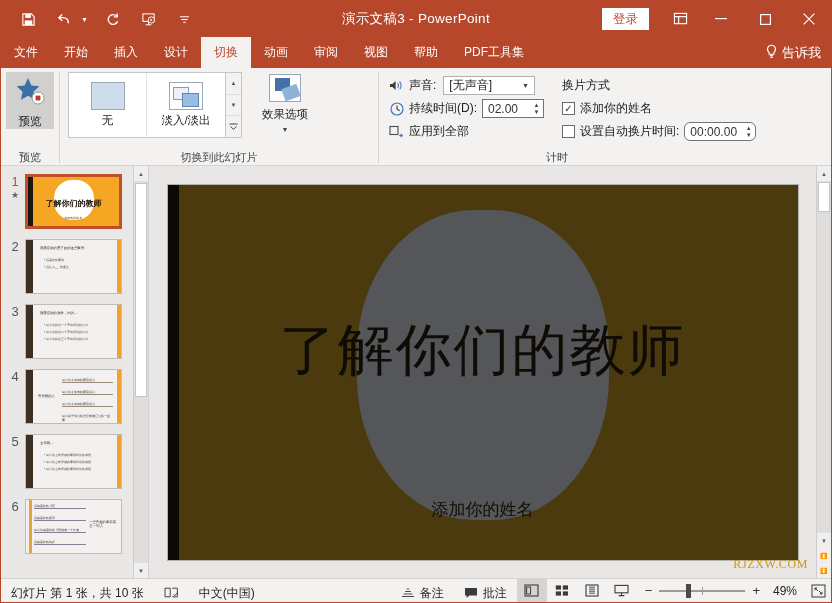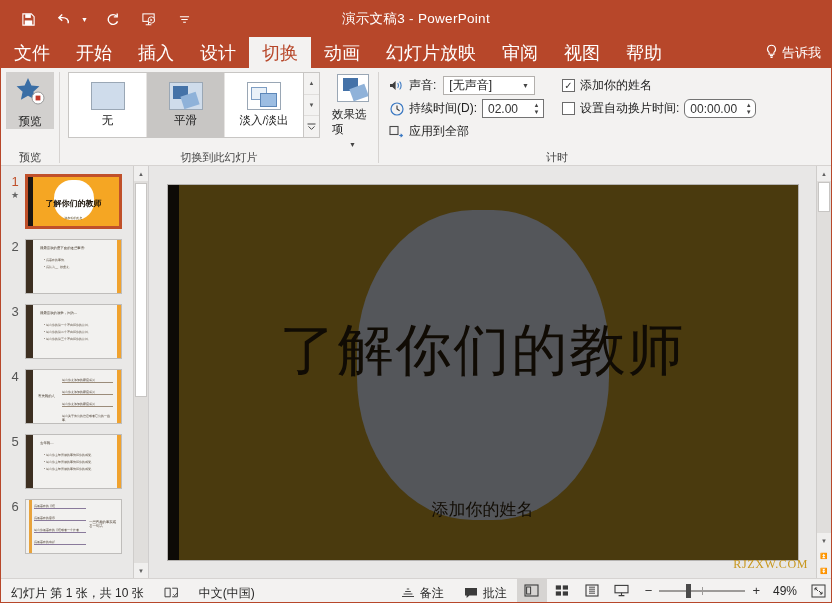--- a/index.html
+++ b/index.html
@@ -50,21 +50,21 @@
     font-size: 13px; color: #fff;
   }
 
   
   .tabbar {
     height: 31px; background: #b7472a; display: flex; align-items: stretch;
     flex: 0 0 31px; position: relative;
   }
   .tab {
     padding: 0 13px; display: flex; align-items: center;
-    font-size: 18px; color: #fff; white-space: nowrap;
+    font-size: 12px; color: #fff; white-space: nowrap;
   }
   .tab.active { background: #f3f2f1; color: #b7472a; }
   .tab-right { margin-left: auto; display: flex; align-items: stretch; }
   .tellme { display: flex; align-items: center; gap: 4px; padding: 0 10px; font-size: 13px; color: #fff; }
   .share { display: flex; align-items: center; gap: 4px; padding: 0 14px 0 8px; font-size: 13px; color: #fff; }
 
   
   .ribbon {
     flex: 0 0 98px; background: #f3f2f1; display: flex;
     border-bottom: 1px solid #d6d3d1; position: relative;
@@ -282,33 +282,57 @@
       </div>
       <div class="qat-btn">
         <svg width="11" height="11" viewBox="0 0 12 12">
             <path d="M1 3h10M2.5 6h7M4.5 9h3" stroke="#fff" stroke-width="1.1"></path>
           </svg>
       </div>
     </div>
 
     <div class="title-text">演示文稿3  -  PowerPoint</div>
 
+    <div class="title-right">
+      <div class="signin-btn">登录</div>
+      <div class="ribbon-display">
+        <svg width="15" height="14" viewBox="0 0 16 15">
+            <rect x="1.5" y="1.5" width="13" height="11" fill="none" stroke="#fff" stroke-width="1.2"></rect>
+            <path d="M1.5 5h13M6 5v7.5" stroke="#fff" stroke-width="1.2"></path>
+          </svg>
+      </div>
+      <div class="win-btn">
+        <svg width="12" height="2" viewBox="0 0 12 2">
+            <rect width="12" height="1.2" fill="#fff"></rect>
+          </svg>
+      </div>
+      <div class="win-btn">
+        <svg width="11" height="11" viewBox="0 0 11 11">
+            <rect x="0.6" y="0.6" width="9.8" height="9.8" fill="none" stroke="#fff" stroke-width="1.2"></rect>
+          </svg>
+      </div>
+      <div class="win-btn close">
+        <svg width="12" height="12" viewBox="0 0 12 12">
+            <path d="M0.6 0.6l10.8 10.8M11.4 0.6L0.6 11.4" stroke="#fff" stroke-width="1.2"></path>
+          </svg>
+      </div>
+    </div>
   </div>
 
   <div class="tabbar">
     <div class="tab">文件</div>
     <div class="tab">开始</div>
     <div class="tab">插入</div>
     <div class="tab">设计</div>
     <div class="tab active">切换</div>
     <div class="tab">动画</div>
-    <div class="tab">幻灯片放映</div>
     <div class="tab">审阅</div>
     <div class="tab">视图</div>
     <div class="tab">帮助</div>
+    <div class="tab">PDF工具集</div>
     <div class="tab-right">
       <div class="tellme">
         <span>
           <svg width="13" height="15" viewBox="0 0 13 15">
               <path d="M6.5 1.2a4 4 0 0 0-2.4 7.2v1.8h4.8V8.4A4 4 0 0 0 6.5 1.2z" fill="none" stroke="#fff" stroke-width="1.1"></path>
               <path d="M4.9 11.6h3.2M5.5 13.4h2.1" stroke="#fff" stroke-width="1.1"></path>
             </svg>
         </span>
         <span>告诉我</span>
       </div>
@@ -334,27 +358,20 @@
     </div>
 
     <div class="vsep"></div>
 
     <div class="rgroup" style="width:318px">
       <div class="rgroup-body" style="padding-left:8px; align-items:flex-start">
         <div class="gallery">
           <div class="gitem">
             <span class="g-thumb none"></span>
             <span>无</span>
-          </div>
-          <div class="gitem hl">
-            <span class="g-thumb">
-              <span class="g-sq-a" style="left:3px; top:3px;"></span>
-              <span class="g-sq-b" style="left:12px; top:11px; transform:rotate(-18deg);"></span>
-            </span>
-            <span>平滑</span>
           </div>
           <div class="gitem" style="border-right:none">
             <span class="g-thumb" style="background:#fff">
               <span style="position:absolute;left:3px;top:4px;width:16px;height:13px;border:1px solid #7e9ec4;background:#eaf1f8"></span>
               <span style="position:absolute;left:12px;top:10px;width:17px;height:14px;border:1px solid #5d87b8;background:#9cbde2"></span>
             </span>
             <span>淡入/淡出</span>
           </div>
           <div class="gallery-scroll">
             <div class="gs-btn">▲</div>
@@ -423,20 +440,23 @@
                   <rect x="1" y="1.5" width="8" height="8" fill="none" stroke="#4a4a4a" stroke-width="1.1"></rect>
                   <path d="M10.2 10.5h3.2M11.6 8.8l1.8 1.7-1.8 1.7" stroke="#3a78c2" stroke-width="1.1" fill="none"></path>
                 </svg>
             </span>
             <span>应用到全部</span>
           </div>
         </div>
 
         <div style="display:flex; flex-direction:column; padding-top:2px;">
           <div class="trow">
+            <span>换片方式</span>
+          </div>
+          <div class="trow">
             <span class="cbox">✓</span>
             <span>添加你的姓名</span>
           </div>
           <div class="trow">
             <span class="cbox"></span>
             <span>设置自动换片时间:</span>
             <span class="spinner" style="width:72px;border-radius:6px;">
               <span class="sv">00:00.00</span>
               <span class="spin-arrows">
                   <span>▲</span>

